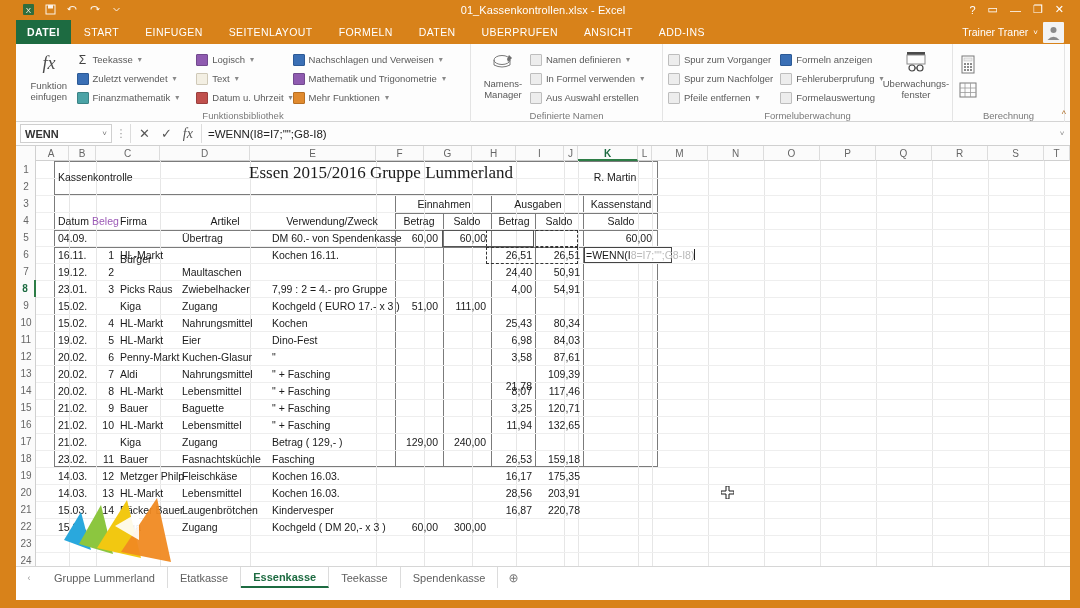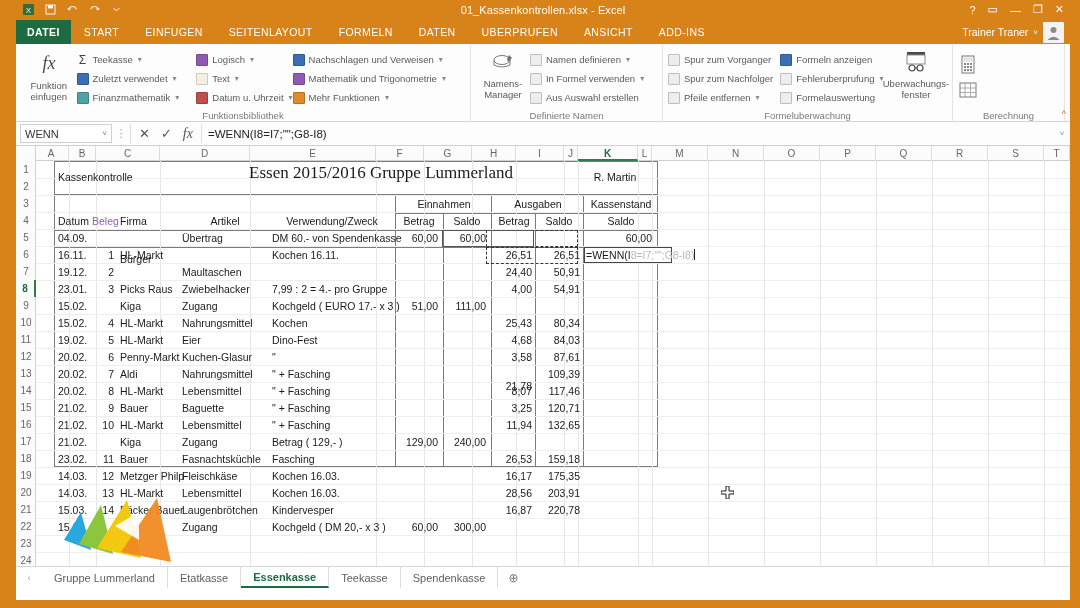--- a/index.html
+++ b/index.html
@@ -65,21 +65,21 @@
   .mi.pale   { background:#f3efe3; border-color:#cfc9b8; }
   .mi.grey   { background:#ededed; border-color:#bdbdbd; }
   .sigma { font-size:12px; color:#444; width:12px; text-align:center; }
   .ribbon-collapse { position:absolute; right:4px; bottom:2px; font-size:9px; color:#b0702a; }
 
   
   .fbar { height:24px; background:#fdfdfd; border-bottom:1px solid #d0d0d0;
           display:flex; align-items:center; }
   .namebox { width:92px; height:19px; margin-left:4px; border:1px solid #cfcfcf; background:#fff;
              display:flex; align-items:center; padding:0 4px; font-size:11px; color:#333; }
-  .namebox .nb-txt { flex:1; }
+  .namebox .nb-txt { flex:1;font-weight:bold; }
   .namebox .nb-dd { color:#777; font-size:8px; }
   .fbdots { width:18px; text-align:center; color:#9a9a9a; font-size:11px; }
   .fbicons { display:flex; align-items:center; gap:11px; padding:0 8px;
              border-left:1px solid #dcdcdc; height:19px; }
   .fbicons span { font-size:13px; color:#555; }
   .fbicons .fx { font-style:italic; font-family:"Liberation Serif", serif; font-size:14px; }
   .fbinput { flex:1; height:19px; border-left:1px solid #dcdcdc; display:flex; align-items:center;
              padding-left:6px; font-size:11.5px; color:#222; }
   .fbexp { width:16px; text-align:center; color:#8a8a8a; font-size:8px; }
 
@@ -581,21 +581,21 @@
           <div class="cell " style="left: 84px; top: 154px; width: 60px;">HL-Markt</div>
           <div class="cell " style="left: 146px; top: 154px; width: 86px;">Nahrungsmittel</div>
           <div class="cell " style="left: 236px; top: 154px; width: 122px;">Kochen</div>
           <div class="cell r" style="left: 452px; top: 154px; width: 44px;">25,43</div>
           <div class="cell r" style="left: 498px; top: 154px; width: 46px;">80,34</div>
           <div class="cell " style="left: 22px; top: 171px; width: 34px;">19.02.</div>
           <div class="cell r" style="left: 56px; top: 171px; width: 22px;">5</div>
           <div class="cell " style="left: 84px; top: 171px; width: 60px;">HL-Markt</div>
           <div class="cell " style="left: 146px; top: 171px; width: 86px;">Eier</div>
           <div class="cell " style="left: 236px; top: 171px; width: 122px;">Dino-Fest</div>
-          <div class="cell r" style="left: 452px; top: 171px; width: 44px;">4,68</div>
+          <div class="cell r" style="left: 452px; top: 171px; width: 44px;">6,98</div>
           <div class="cell r" style="left: 498px; top: 171px; width: 46px;">84,03</div>
           <div class="cell " style="left: 22px; top: 188px; width: 34px;">20.02.</div>
           <div class="cell r" style="left: 56px; top: 188px; width: 22px;">6</div>
           <div class="cell " style="left: 84px; top: 188px; width: 60px;">Penny-Markt</div>
           <div class="cell " style="left: 146px; top: 188px; width: 86px;">Kuchen-Glasur</div>
           <div class="cell " style="left: 236px; top: 188px; width: 122px;">"</div>
           <div class="cell r" style="left: 452px; top: 188px; width: 44px; text-align: right;">3,58</div>
           <div class="cell r" style="left: 498px; top: 188px; width: 46px;">87,61</div>
           <div class="cell " style="left: 22px; top: 205px; width: 34px;">20.02.</div>
           <div class="cell r" style="left: 56px; top: 205px; width: 22px;">7</div>

